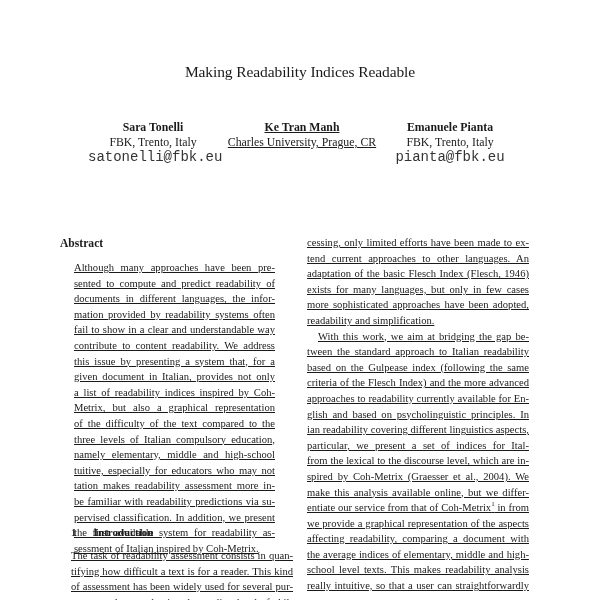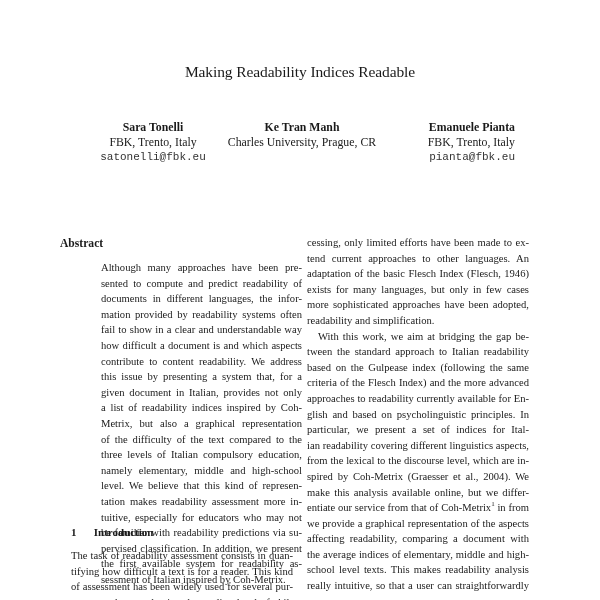--- a/index.html
+++ b/index.html
@@ -28,36 +28,36 @@
     .author {
       position: absolute;
       top: 120px;
       text-align: center;
       font-size: 11.8px;
       line-height: 15px;
     }
     .author .name { font-weight: bold; }
     .author .email {
       font-family: "Liberation Mono", monospace;
-      font-size: 11px;
+      font-size: 14px;
       color: #333;
     }
     .a1 { left: 88px; width: 130px; }
-    .a2 { left: 222px; width: 160px; }
-    .a3 { left: 385px; width: 130px; text-align: right; }
+    .a2 { left: 222px; width: 160px; text-decoration: underline; }
+    .a3 { left: 385px; width: 130px; }
 
     .col {
       position: absolute;
       font-size: 10.6px;
       line-height: 15.6px;
       text-align: justify;
       hyphens: none;
     }
     .col-left-abs {
-      left: 101px;
+      left: 74px;
       top: 260px;
       width: 201px;
     }
     .abs-heading {
       position: absolute;
       left: 60px;
       top: 237px;
       width: 262px;
       text-align: left;
       font-weight: bold;
@@ -79,20 +79,21 @@
     .col-right {
       left: 307px;
       top: 235px;
       width: 222px;
     }
     .line {
       display: block;
       white-space: nowrap;
       text-align: justify;
       text-align-last: justify;
+      text-decoration: underline;
     }
     .line.last { text-align-last: left; }
     .line.indent { padding-left: 11px; }
     sup { font-size: 7px; line-height: 0; }
   </style>
 </head>
 <body>
 
 <div>
   <div class="title">Making Readability Indices Readable</div>
@@ -112,32 +113,30 @@
     <div class="email">pianta@fbk.eu</div>
   </div>
 
   <div class="abs-heading">Abstract</div>
   <div class="col col-left-abs" id="abstract-body">
       <span class="line">Although many approaches have been pre-</span>
       <span class="line">sented to compute and predict readability of</span>
       <span class="line">documents in different languages, the infor-</span>
       <span class="line">mation provided by readability systems often</span>
       <span class="line">fail to show in a clear and understandable way</span>
-      <span class="line">how difficult a document is and which aspects</span>
       <span class="line">contribute to content readability. We address</span>
       <span class="line">this issue by presenting a system that, for a</span>
       <span class="line">given document in Italian, provides not only</span>
       <span class="line">a list of readability indices inspired by Coh-</span>
       <span class="line">Metrix, but also a graphical representation</span>
       <span class="line">of the difficulty of the text compared to the</span>
       <span class="line">three levels of Italian compulsory education,</span>
       <span class="line">namely elementary, middle and high-school</span>
-      <span class="line">level. We believe that this kind of represen-</span>
+      <span class="line">tuitive, especially for educators who may not</span>
       <span class="line">tation makes readability assessment more in-</span>
-      <span class="line">tuitive, especially for educators who may not</span>
       <span class="line">be familiar with readability predictions via su-</span>
       <span class="line">pervised classification. In addition, we present</span>
       <span class="line">the first available system for readability as-</span>
       <span class="line last">sessment of Italian inspired by Coh-Metrix.</span>
     </div>
 
   <div class="section-heading">
     <span class="num">1</span>
     <span>Introduction</span>
   </div>
@@ -154,22 +153,22 @@
       <span class="line">adaptation of the basic Flesch Index (Flesch, 1946)</span>
       <span class="line">exists for many languages, but only in few cases</span>
       <span class="line">more sophisticated approaches have been adopted,</span>
       <span class="line last">readability and simplification.</span>
       <span class="line indent">With this work, we aim at bridging the gap be-</span>
       <span class="line">tween the standard approach to Italian readability</span>
       <span class="line">based on the Gulpease index (following the same</span>
       <span class="line">criteria of the Flesch Index) and the more advanced</span>
       <span class="line">approaches to readability currently available for En-</span>
       <span class="line">glish and based on psycholinguistic principles. In</span>
+      <span class="line">ian readability covering different linguistics aspects,</span>
       <span class="line">particular, we present a set of indices for Ital-</span>
-      <span class="line">ian readability covering different linguistics aspects,</span>
       <span class="line">from the lexical to the discourse level, which are in-</span>
       <span class="line">spired by Coh-Metrix (Graesser et al., 2004). We</span>
       <span class="line">make this analysis available online, but we differ-</span>
       <span class="line"><span>entiate our service from that of Coh-Metrix</span><sup>1</sup><span> in from</span></span>
       <span class="line">we provide a graphical representation of the aspects</span>
       <span class="line">affecting readability, comparing a document with</span>
       <span class="line">the average indices of elementary, middle and high-</span>
       <span class="line">school level texts. This makes readability analysis</span>
       <span class="line">really intuitive, so that a user can straightforwardly</span>
     </div>

